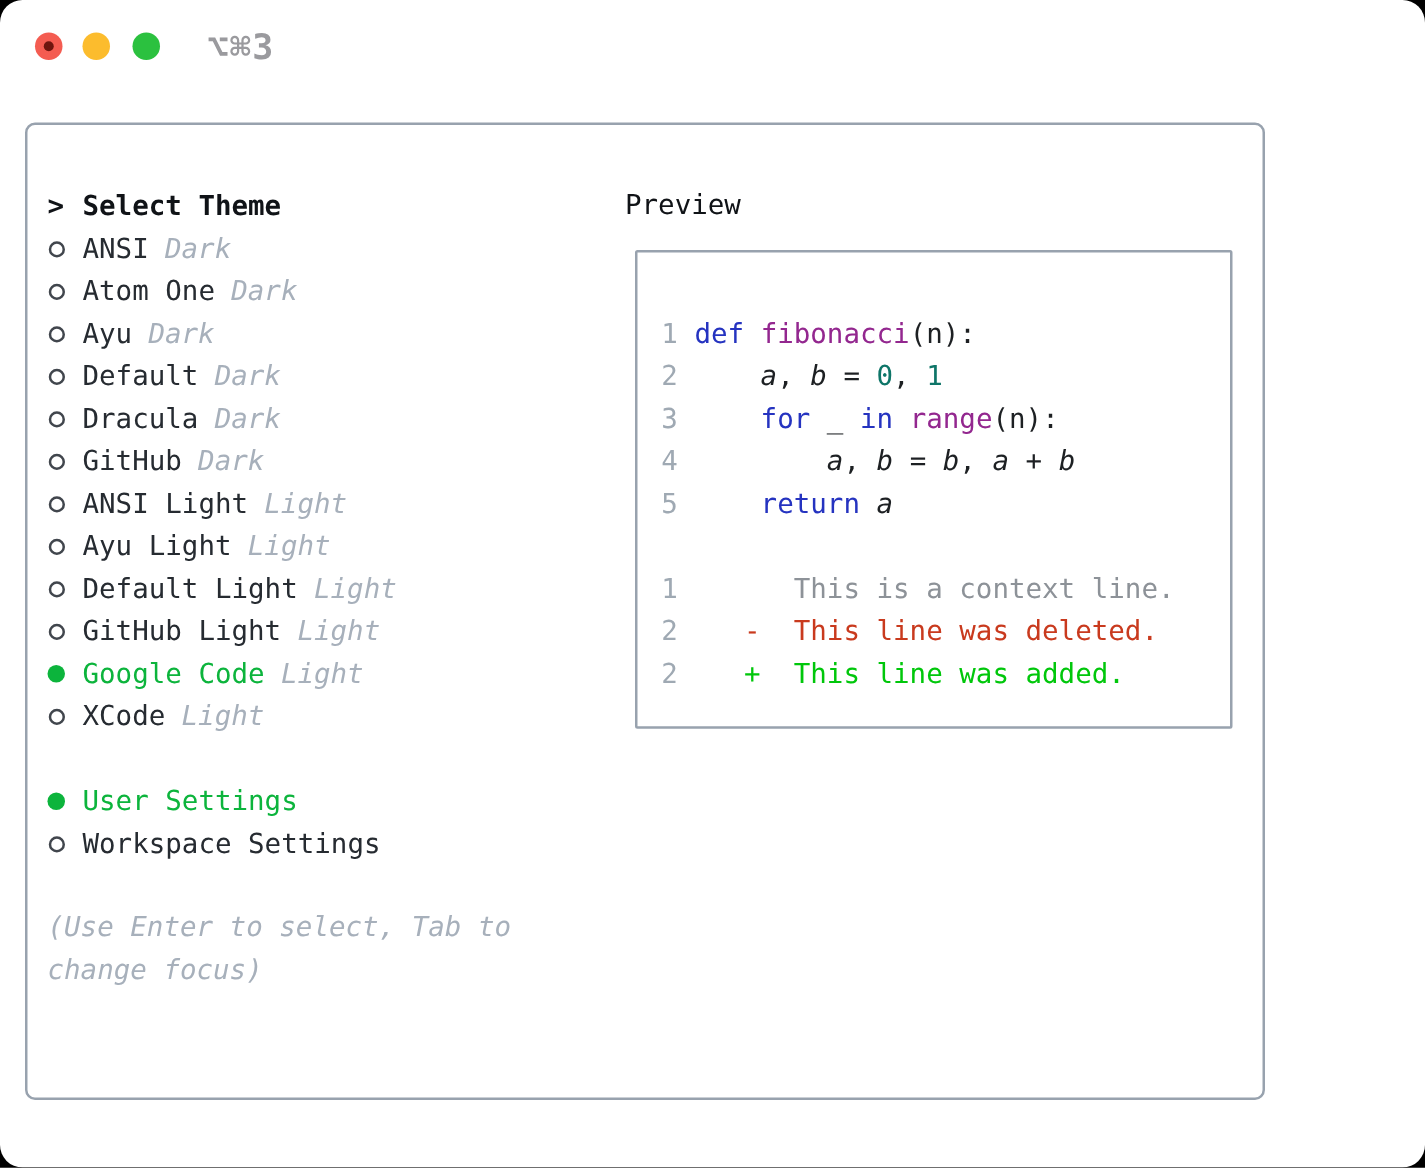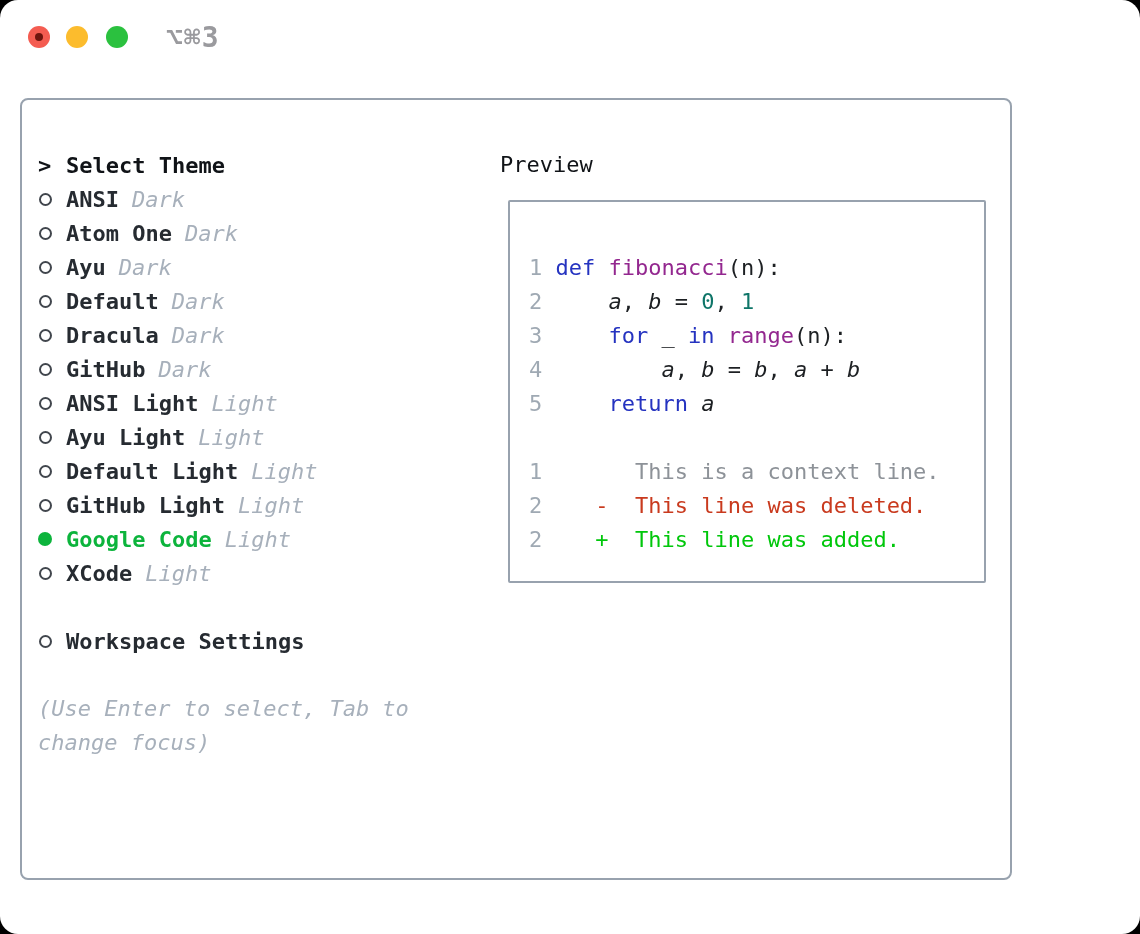--- a/index.html
+++ b/index.html
@@ -26,21 +26,21 @@
   .panel{position:absolute;left:20px;top:98px;width:992px;height:782px;box-sizing:border-box;
     border:2px solid var(--c-border-gray);border-radius:8px;background:#fff;
     font-size:22px;color:var(--c-text-dark);}
   .left{position:absolute;left:16px;top:48px;}
   .row{display:flex;align-items:center;height:34px;white-space:pre;}
   .marker{width:28px;display:flex;align-items:center;flex:none;}
   .chev{font-weight:bold;color:#101317;}
   .radio{width:13px;height:13px;box-sizing:border-box;border:2px solid #41464d;border-radius:50%;margin-left:1px;}
   .radio.sel{width:14px;height:14px;border:none;background:var(--c-selected-green);margin-left:0;}
   .hdr{font-weight:bold;color:#101317;}
-  .name{color:#262b31;font-weight:bold;}
+  .name{color:#262b31;}
   .row.selected .name{color:var(--c-selected-green);}
   .variant{color:var(--c-muted-gray);margin-left:13px;font-style:italic;}
   .applyhdr{color:#14171a;}
   .spacer{height:34px;}
   .hint-line{height:34px;line-height:34px;color:var(--c-muted-gray);white-space:pre;font-style:italic;}
   
   .right{position:absolute;left:478px;top:48px;}
   .ptitle{height:34px;line-height:34px;font-weight:normal;color:#101317;}
   .pbox{margin-top:18px;margin-left:8px;width:478px;height:383px;box-sizing:border-box;
     border:2px solid var(--c-border-gray);border-radius:2px;padding:49px 0 0 19px;overflow:hidden;}
@@ -85,20 +85,21 @@
           <div class="row theme"><span class="marker"><span class="radio"></span></span><span class="name">Default Light</span><span class="variant">Light</span></div>
           <div class="row theme"><span class="marker"><span class="radio"></span></span><span class="name">GitHub Light</span><span class="variant">Light</span></div>
           <div class="row theme selected"><span class="marker"><span class="radio sel"></span></span><span class="name">Google Code</span><span class="variant">Light</span></div>
           <div class="row theme"><span class="marker"><span class="radio"></span></span><span class="name">XCode</span><span class="variant">Light</span></div>
         </div>
 
       <div class="spacer"></div>
 
 
       <div id="apply-list">
+          <div class="row theme selected"><span class="marker"><span class="radio sel"></span></span><span class="name">User Settings</span></div>
           <div class="row theme"><span class="marker"><span class="radio"></span></span><span class="name">Workspace Settings</span></div>
         </div>
 
       <div class="spacer"></div>
 
       <div id="hint">
           <div class="hint-line">(Use Enter to select, Tab to</div>
           <div class="hint-line">change focus)</div>
         </div>
     </div>

